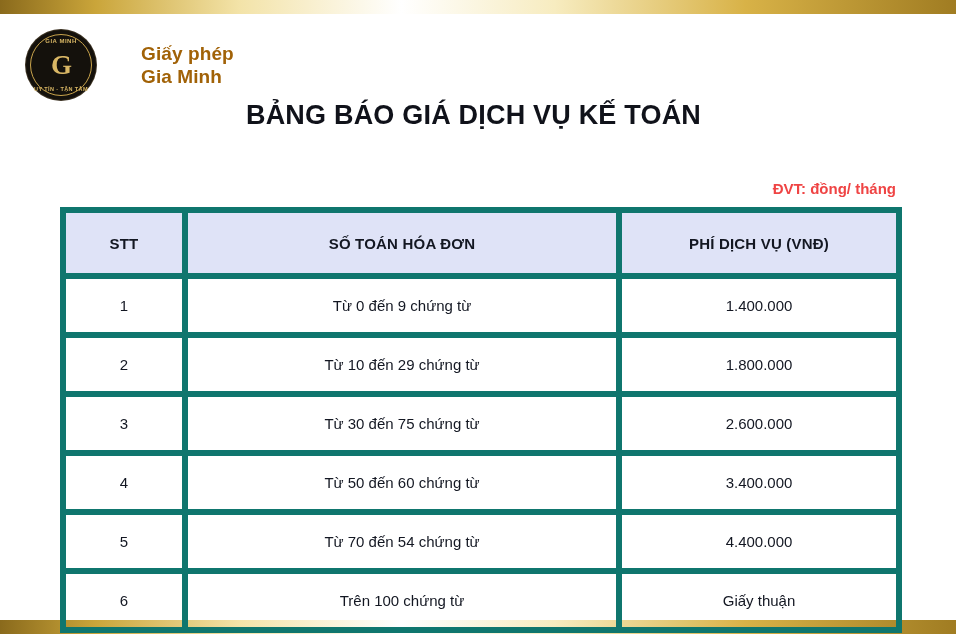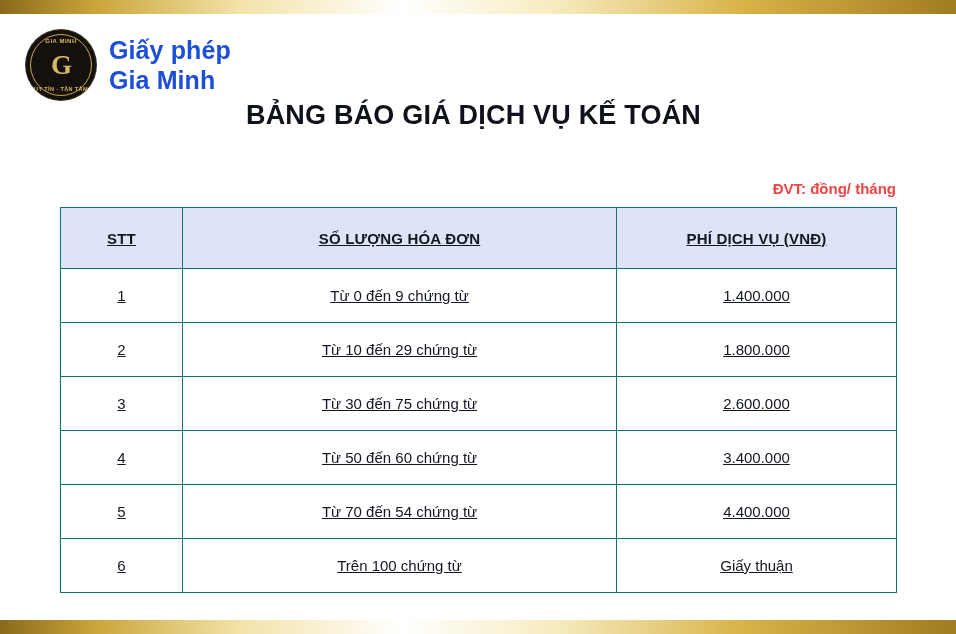--- a/index.html
+++ b/index.html
@@ -99,25 +99,26 @@
     bottom: 8px;
     left: 0;
     width: 100%;
     text-align: center;
     font-size: 5.5px;
     letter-spacing: 0.4px;
     color: #d9b765;
     font-weight: bold;
   }
   .brand-name {
-    font-size: 25px;
-    font-weight: bold;
-    color: #1d4ed8;
+    font-size: 19px;
+    font-weight: bold;
+    color: #a16207;
     line-height: 1.22;
     letter-spacing: 0.1px;
+    margin-left: 32px;
   }
   .brand-name span {
     display: block;
   }
 
   
   .doc-title {
     position: absolute;
     top: 86px;
     left: 0;
@@ -143,24 +144,23 @@
   .price-table {
     position: absolute;
     left: 60px;
     top: 193px;
     width: 836px;
     border-collapse: collapse;
     table-layout: fixed;
   }
   .price-table th,
   .price-table td {
-    border: 1px solid #0f766e;
+    border: 6px solid #0f766e;
     text-align: center;
     color: #131722;
-    text-decoration: underline;
   }
   .price-table thead th {
     background: #dfe3f7;
     height: 58px;
     font-size: 15px;
     font-weight: bold;
     letter-spacing: 0.2px;
   }
   .price-table tbody td {
     height: 51px;
@@ -200,21 +200,21 @@
 
     <table class="price-table">
       <colgroup>
         <col class="col-stt">
         <col class="col-qty">
         <col class="col-fee">
       </colgroup>
       <thead>
         <tr>
           <th>STT</th>
-          <th>SỐ LƯỢNG HÓA ĐƠN</th>
+          <th>SỐ TOÁN HÓA ĐƠN</th>
           <th>PHÍ DỊCH VỤ (VNĐ)</th>
         </tr>
       </thead>
       <tbody>
         <tr>
           <td>1</td>
           <td>Từ 0 đến 9 chứng từ</td>
           <td>1.400.000</td>
         </tr>
         <tr>

